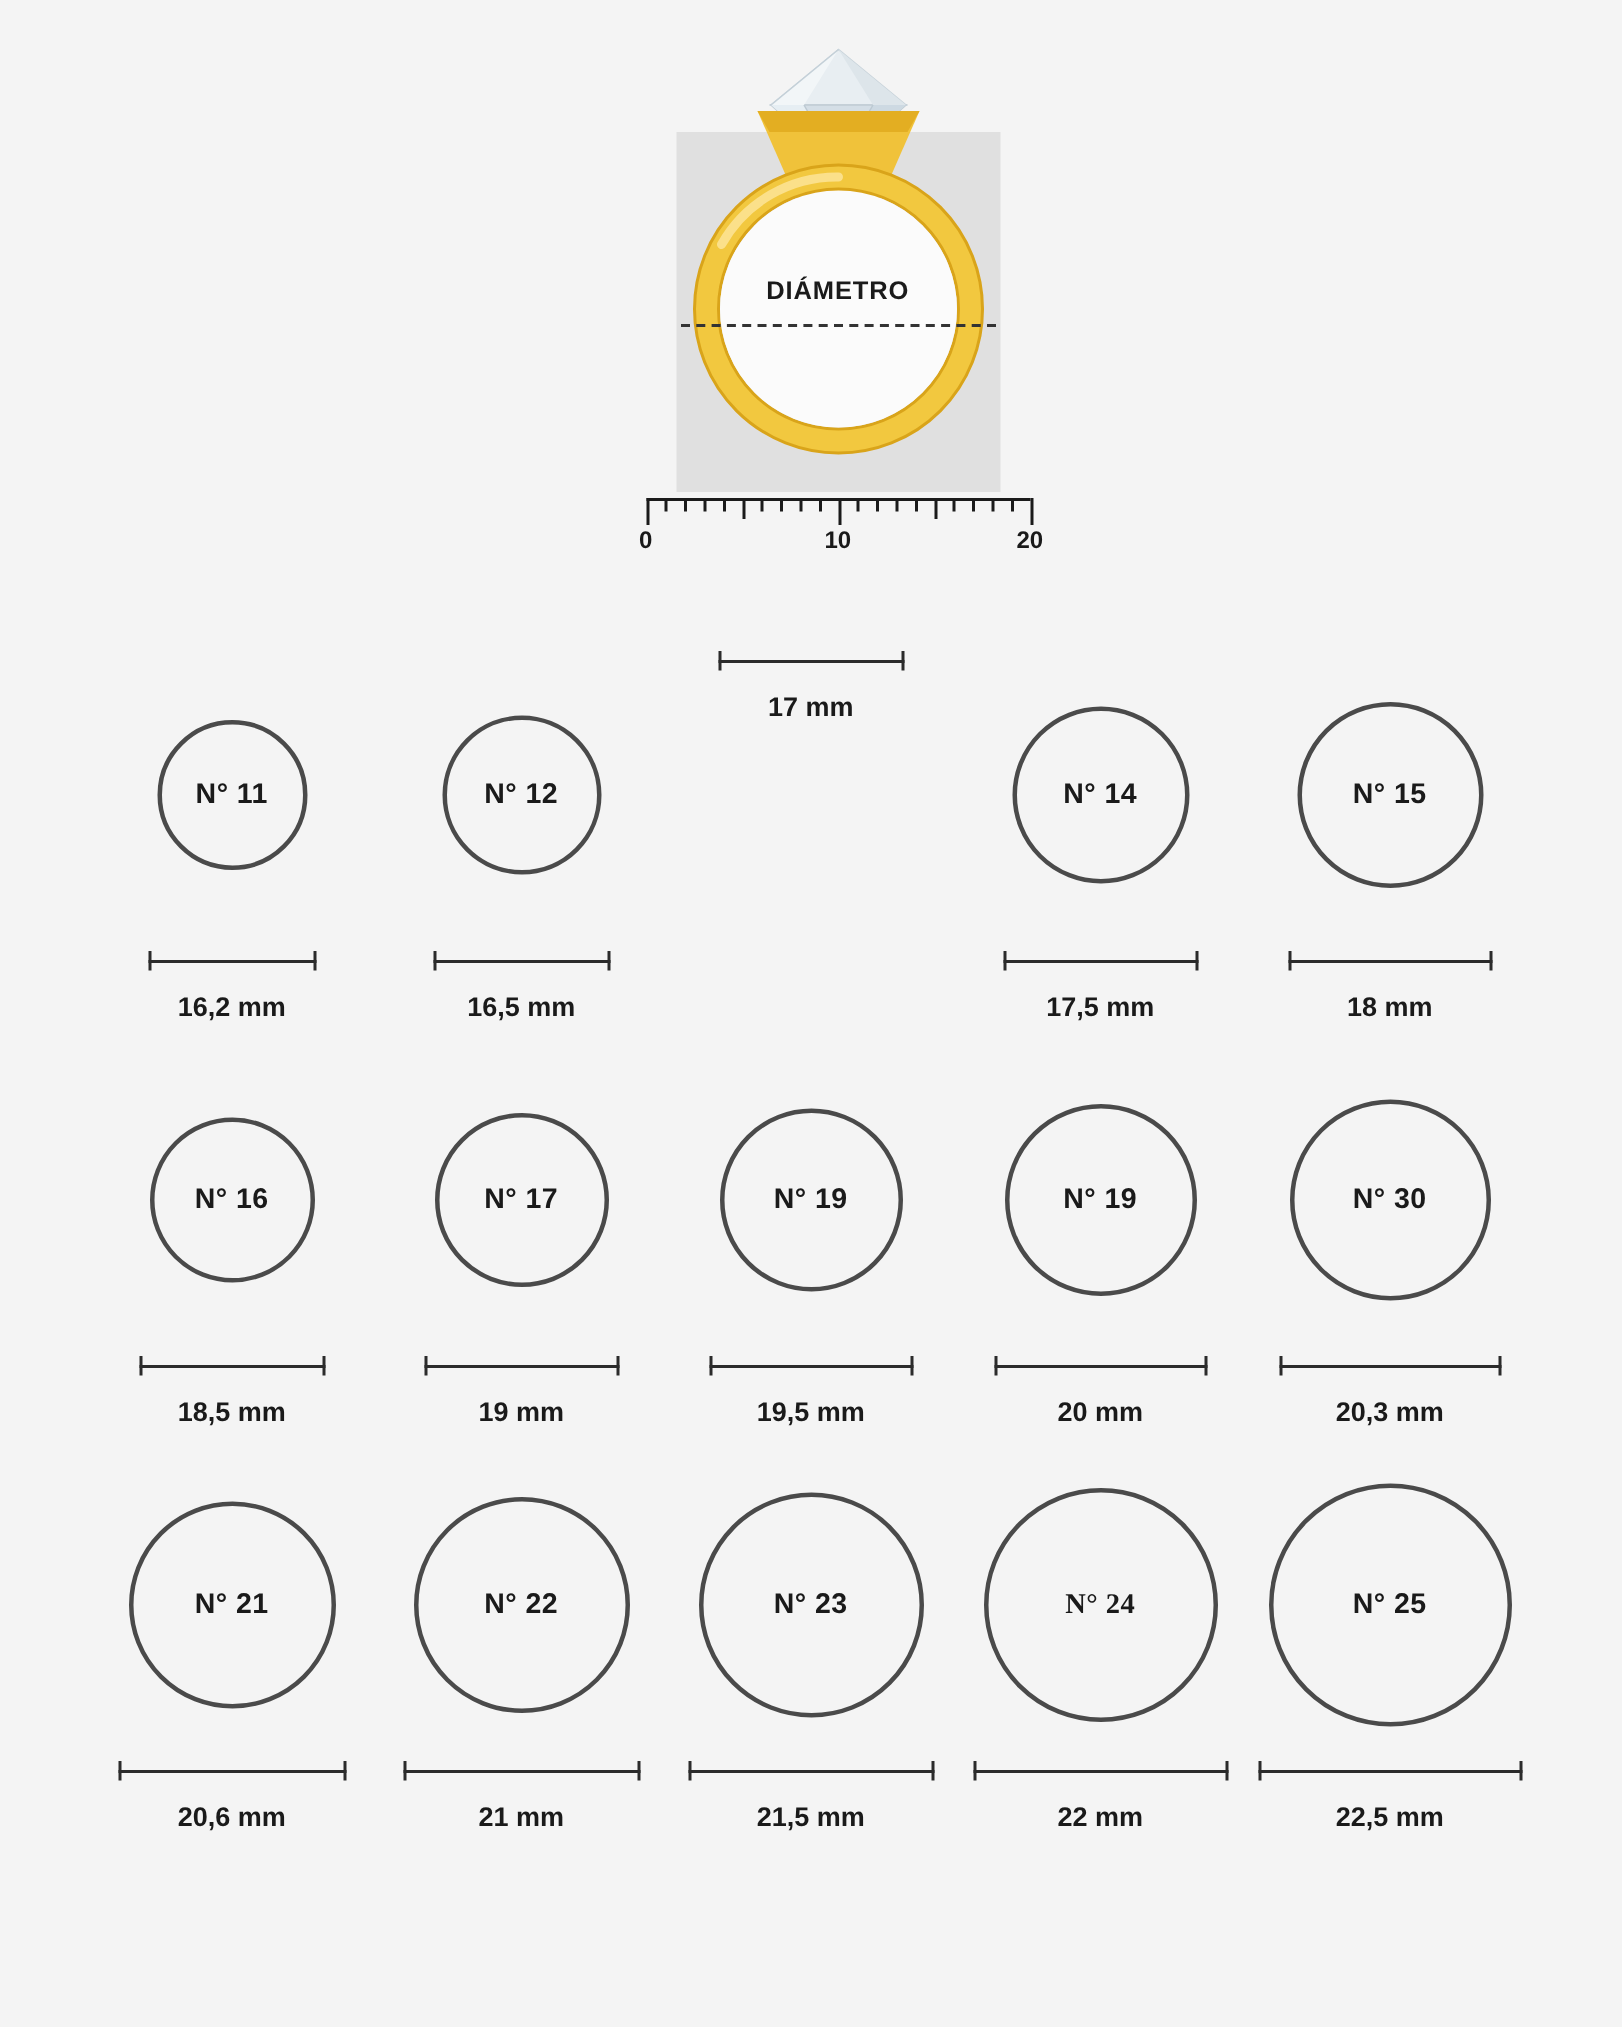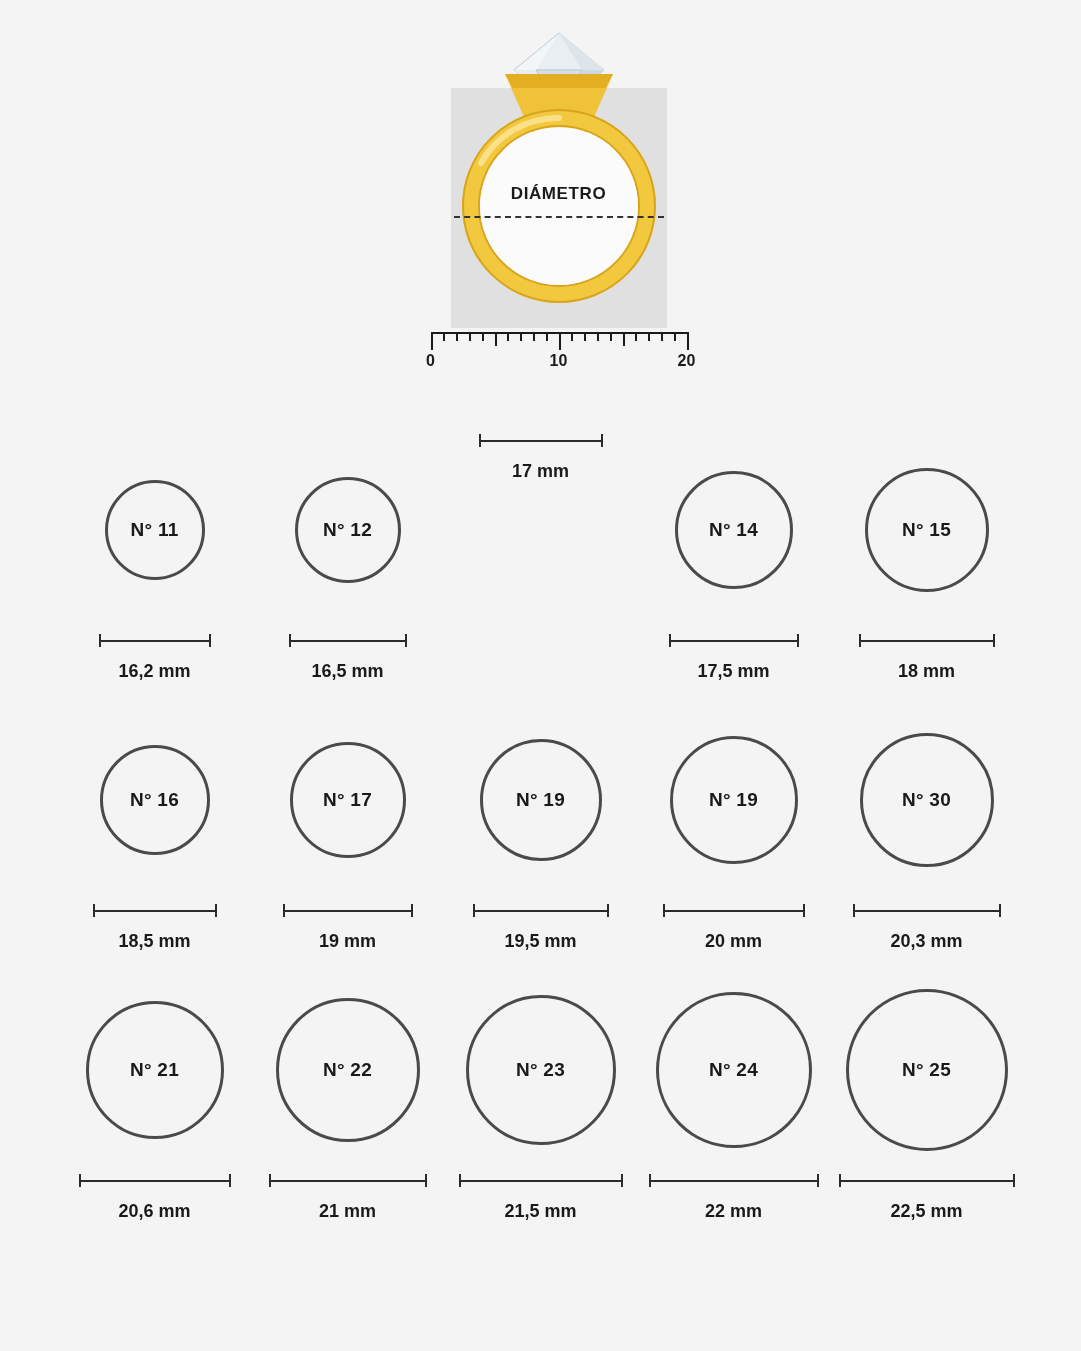--- a/index.html
+++ b/index.html
@@ -381,21 +381,21 @@
         </div>
         <div class="meas" style="width: 164px;">
           <div class="bar"></div>
           <div class="cap left"></div>
           <div class="cap right"></div>
         </div>
         <div class="mm">21,5 mm</div>
       </div>
       <div class="cell">
         <div class="circle-area">
-          <div class="circle" style="width: 156px; height: 156px;">
+          <div class="circle" style="width: 156px; height: 156px; font-family: Liberation Serif, serif;">
             <span>N° 24</span>
           </div>
         </div>
         <div class="meas" style="width: 170px;">
           <div class="bar"></div>
           <div class="cap left"></div>
           <div class="cap right"></div>
         </div>
         <div class="mm">22 mm</div>
       </div>

